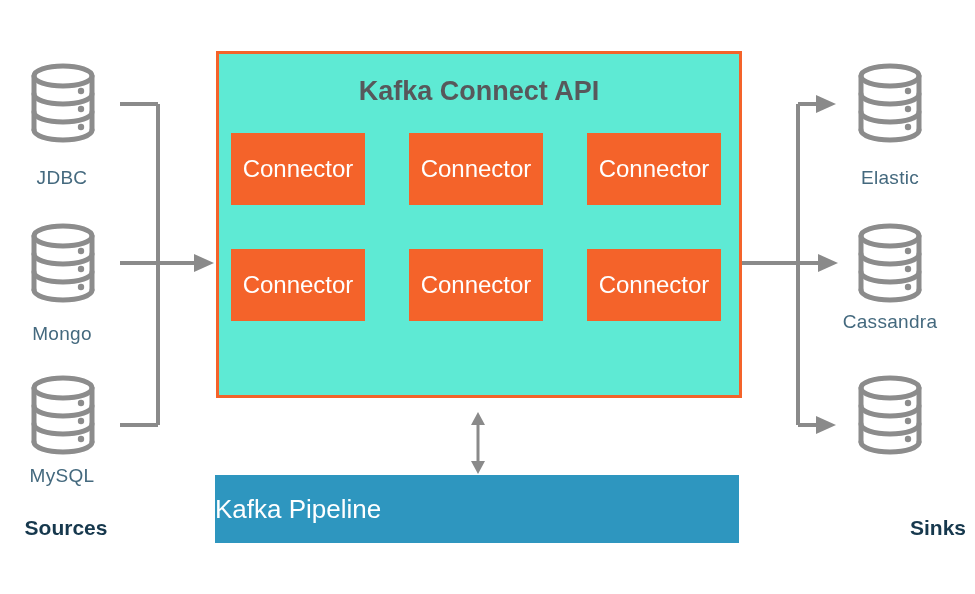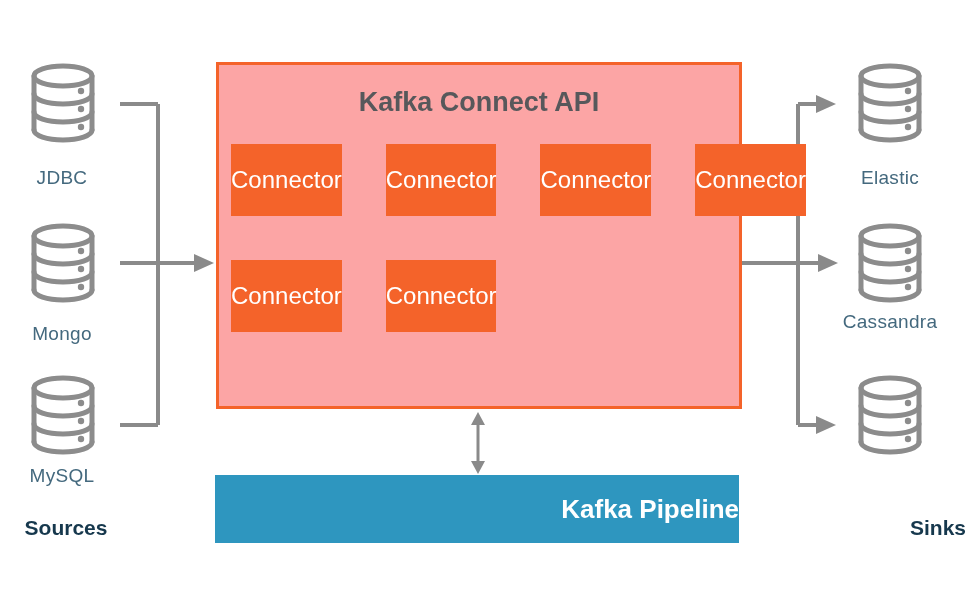--- a/index.html
+++ b/index.html
@@ -19,43 +19,43 @@
     position:absolute; width:140px; text-align:center;
     font-size:19px; color:#44697E; letter-spacing:0.3px;
   }
   .col-heading {
     position:absolute; width:140px; text-align:center;
     font-size:21px; font-weight:bold; color:#16384D;
   }
 
   
   .connect-box {
-    position:absolute; left:216px; top:62px; width:526px; height:347px;
-    border:3px solid #F4632A; box-sizing:border-box; background:#fca5a5;
+    position:absolute; left:216px; top:51px; width:526px; height:347px;
+    border:3px solid #F4632A; box-sizing:border-box; background:#5eead4;
   }
   .connect-title {
     position:absolute; left:0; top:22px; width:100%;
     text-align:center; font-size:27px; font-weight:bold; color:#57585B;
   }
   .connector-grid {
     position:absolute; left:12px; top:79px; width:490px;
-    display:grid; grid-template-columns:1fr 1fr 1fr 1fr; column-gap:16px; row-gap:14px;gap:44px;
+    display:grid; grid-template-columns:1fr 1fr 1fr; column-gap:16px; row-gap:14px;gap:44px;
   }
   .connector-cell {
     height:72px; background:#F4632A; color:#ffffff;
     display:flex; align-items:center; justify-content:center;
     font-size:24px;
   }
 
   
   .pipeline-box {
     position:absolute; left:215px; top:475px; width:524px; height:68px;
     background:#2E96BF; color:#ffffff;
-    display:flex; align-items:center; justify-content:flex-end;
-    font-size:26px; font-weight:bold;
+    display:flex; align-items:center; justify-content:flex-start;
+    font-size:26px; font-weight:normal;
   }
 </style>
 </head>
 <body>
 
 <div class="stage">
 
   <svg class="lines" viewBox="0 0 975 594" fill="none">
 
     <g stroke="#8A8A8A" stroke-width="4">

